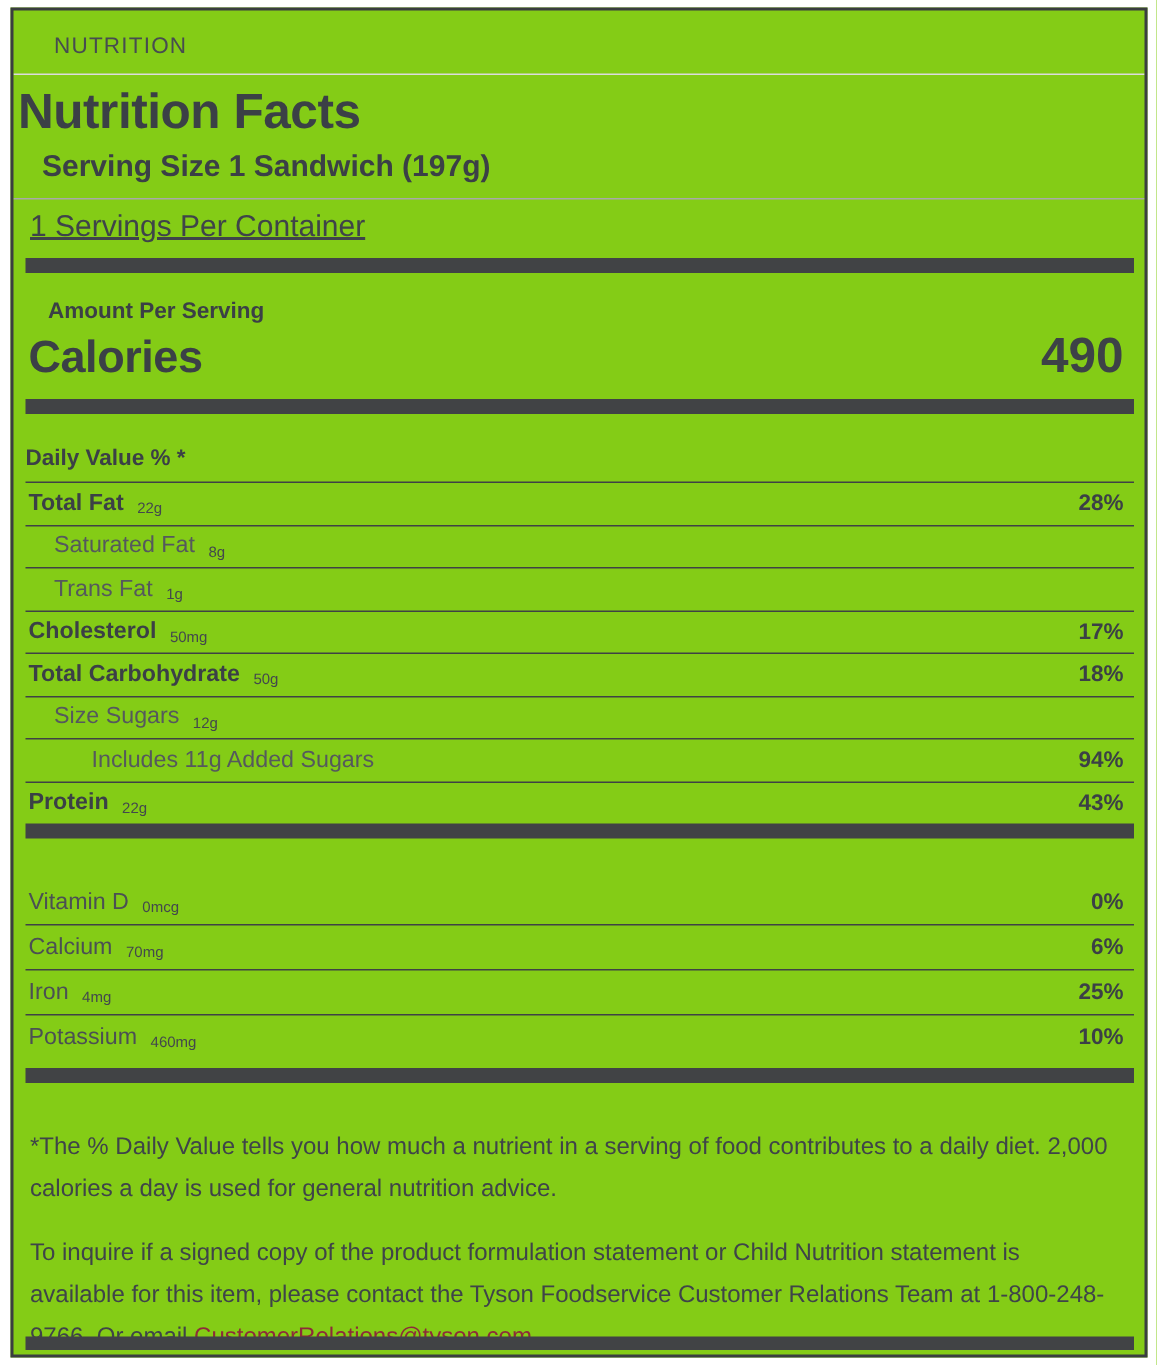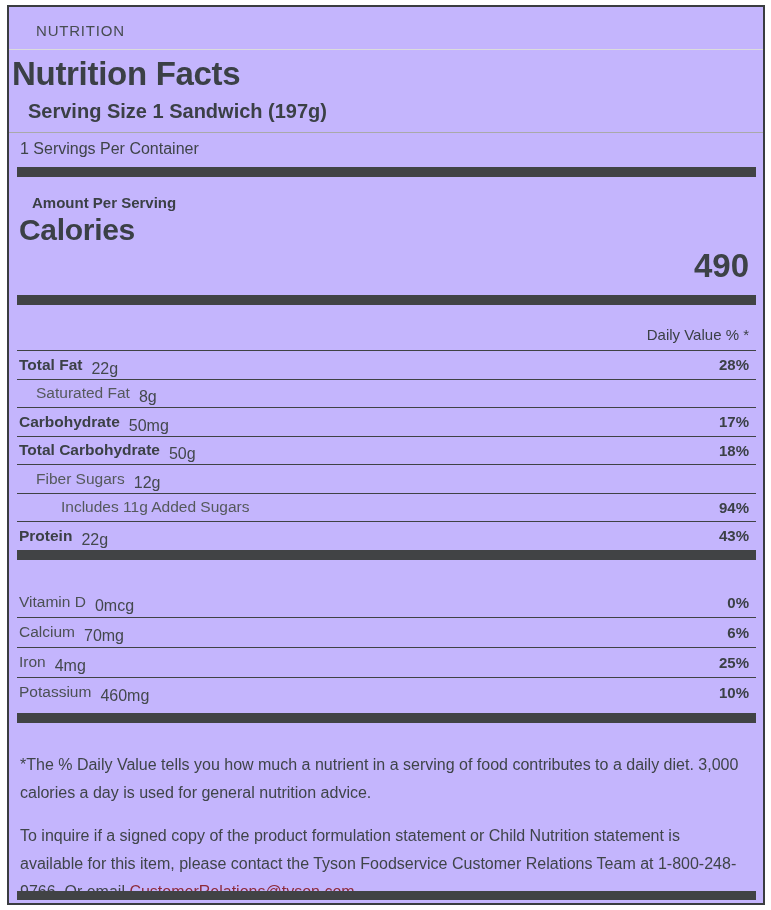--- a/index.html
+++ b/index.html
@@ -3,59 +3,59 @@
 <meta charset="utf-8">
 <style>
   html,body{margin:0;padding:0;}
   body{
     width:771px;height:910px;background:#ffffff;position:relative;
     font-family:"Liberation Sans",sans-serif;color:#3d4248;
     -webkit-font-smoothing:antialiased;
   }
   .label-box{
     position:absolute;left:7px;top:5px;right:6px;bottom:5px;
-    border:2px solid #3a3d40;background:#c4b5fd;overflow:hidden;
+    border:2px solid #3a3d40;background:#84cc16;overflow:hidden;
   }
   
   .eyebrow{
     padding:15px 0 10px 27px;font-size:15px;letter-spacing:.8px;
     color:#474c51;border-bottom:1px solid #dcdcdc;
   }
   .title{
     margin:5px 0 7px 3px;font-size:33px;font-weight:700;letter-spacing:-.3px;
     color:#3b4046;
   }
   .serving-block{
     padding:0 0 9px 19px;font-size:20px;font-weight:700;color:#3b4046;
     border-bottom:1px solid #a9a9a9;
   }
-  .servings-per{margin:7px 0 9px 11px;font-size:16px;color:#3f4449;}
+  .servings-per{margin:7px 0 9px 11px;font-size:20px;color:#3f4449;text-decoration:underline;}
   .bar{height:10px;background:#414345;margin:0 7px 0 8px;}
   .aps{margin:17px 0 2px 23px;font-size:15px;font-weight:700;color:#3b4046;}
   .calories-row{
-    display:flex;align-items:baseline;margin:0 14px 10px 10px;flex-direction:column;
+    display:flex;align-items:baseline;margin:0 14px 10px 10px;
   }
   .calories-label{font-size:30px;font-weight:700;color:#3b4046;letter-spacing:-.3px;}
   .calories-value{margin-left:auto;font-size:33px;font-weight:700;color:#3d4247;}
   
   .rows-wrap{margin:0 7px 0 8px;}
   .dv-header{
-    padding:21px 7px 7px 0;text-align:right;font-size:15px;font-weight:400;color:#3b4046;
+    padding:21px 7px 7px 0;font-size:15px;font-weight:700;color:#3b4046;
   }
   .n-row{
     display:flex;align-items:center;height:27.5px;
     border-top:1px solid #3f4245;padding-right:7px;
   }
   .m-row{height:29px;}
   .m-row.first{border-top:none;margin-top:15px;}
   .row-name{font-size:15.5px;color:#55595d;}
   .n-row.bold .row-name{font-weight:700;color:#3b4046;}
   .m-row .row-name{color:#4b5054;}
   .row-amount{
-    font-size:16px;color:#43484d;margin-left:9px;position:relative;top:4px;
+    font-size:10px;color:#43484d;margin-left:9px;position:relative;top:4px;
   }
   .row-dv{margin-left:auto;font-size:15px;font-weight:700;color:#3b4046;}
   .indent0{padding-left:2px;}
   .indent1{padding-left:19px;}
   .indent2{padding-left:44px;gap:30px;}
   .vit-gap{height:13px;}
   .bar-after-vits{margin-top:6px;}
   
   .footnotes{position:absolute;left:11px;right:16px;top:744px;}
   .footnote-p{margin:0;font-size:16px;line-height:28px;color:#3f4449;}
@@ -93,32 +93,37 @@
         <div class="n-row bold indent0 first">
     <span class="row-name">Total Fat</span>
     <span class="row-amount">22g</span>
     <span class="row-dv">28%</span>
   </div>
         <div class="n-row indent1">
     <span class="row-name">Saturated Fat</span>
     <span class="row-amount">8g</span>
 
   </div>
+        <div class="n-row indent1">
+    <span class="row-name">Trans Fat</span>
+    <span class="row-amount">1g</span>
+
+  </div>
         <div class="n-row bold indent0">
-    <span class="row-name">Carbohydrate</span>
+    <span class="row-name">Cholesterol</span>
     <span class="row-amount">50mg</span>
     <span class="row-dv">17%</span>
   </div>
         <div class="n-row bold indent0">
     <span class="row-name">Total Carbohydrate</span>
     <span class="row-amount">50g</span>
     <span class="row-dv">18%</span>
   </div>
         <div class="n-row indent1">
-    <span class="row-name">Fiber Sugars</span>
+    <span class="row-name">Size Sugars</span>
     <span class="row-amount">12g</span>
 
   </div>
         <div class="n-row indent2">
     <span class="row-name">Includes 11g Added Sugars</span>
 
     <span class="row-dv">94%</span>
   </div>
         <div class="n-row bold indent0">
     <span class="row-name">Protein</span>
@@ -152,19 +157,19 @@
     <span class="row-name">Potassium</span>
     <span class="row-amount">460mg</span>
     <span class="row-dv">10%</span>
   </div>
       </div>
   </div>
 
   <div class="bar bar-after-vits"></div>
 
   <div class="footnotes">
-    <p class="footnote-p">*The % Daily Value tells you how much a nutrient in a serving of food contributes to a daily diet. 3,000 calories a day is used for general nutrition advice.</p>
+    <p class="footnote-p">*The % Daily Value tells you how much a nutrient in a serving of food contributes to a daily diet. 2,000 calories a day is used for general nutrition advice.</p>
     <p class="footnote-p"><span>To inquire if a signed copy of the product formulation statement or Child Nutrition statement is available for this item, please contact the Tyson Foodservice Customer Relations Team at 1-800-248-9766. Or email </span><a class="email-link" href="#">CustomerRelations@tyson.com</a><span>.</span></p>
   </div>
 
   <div class="bottom-bar"></div>
 
 </div>
 
 </body></html>

